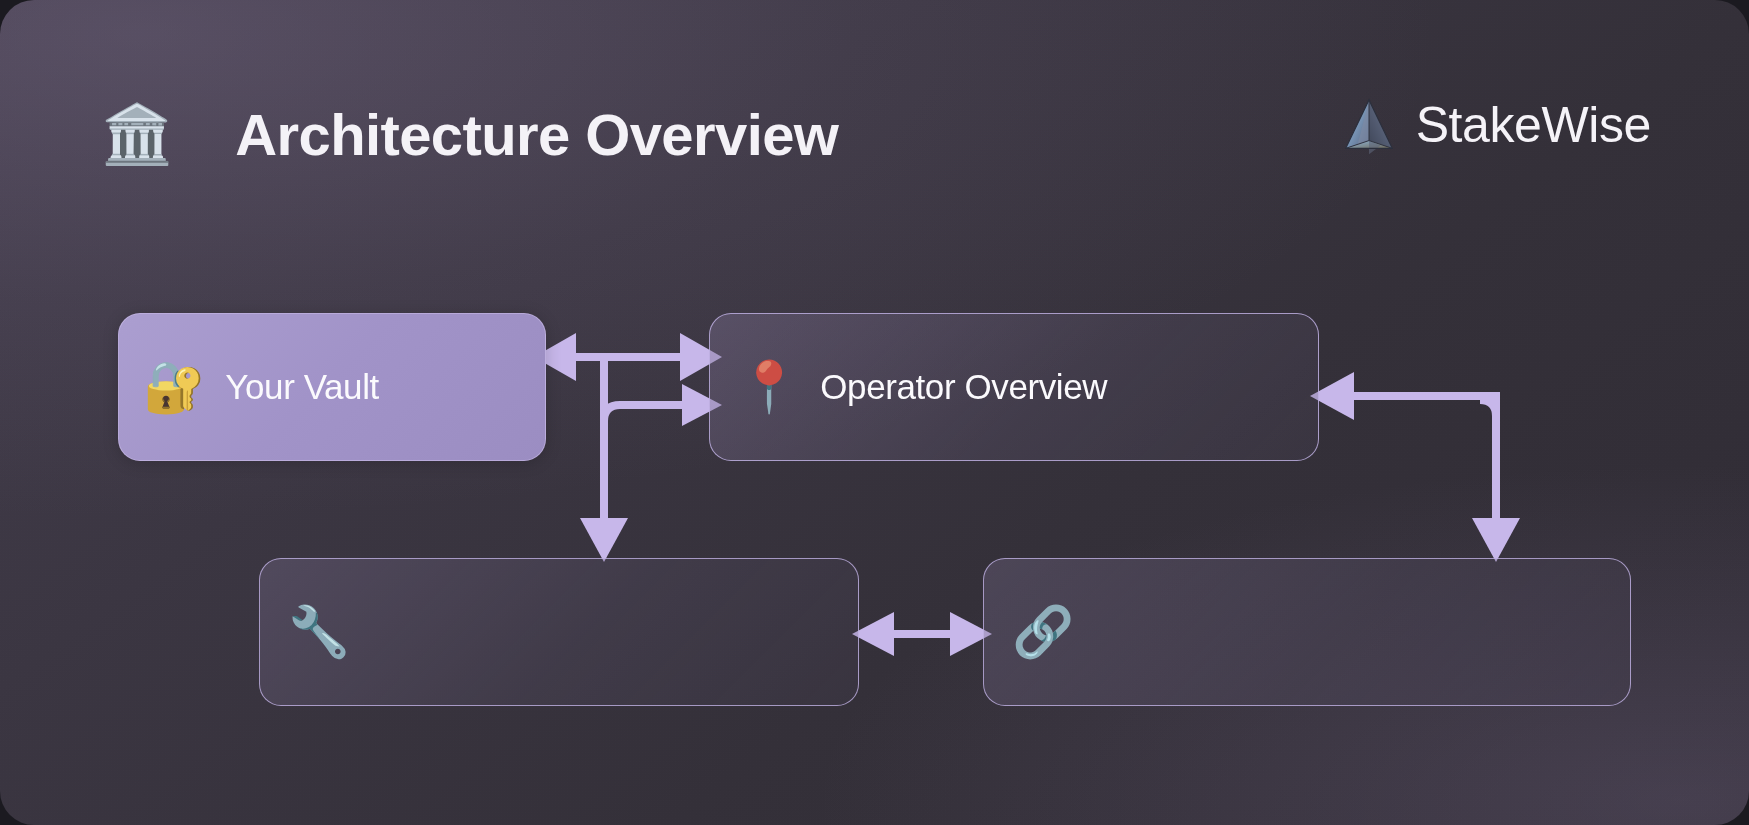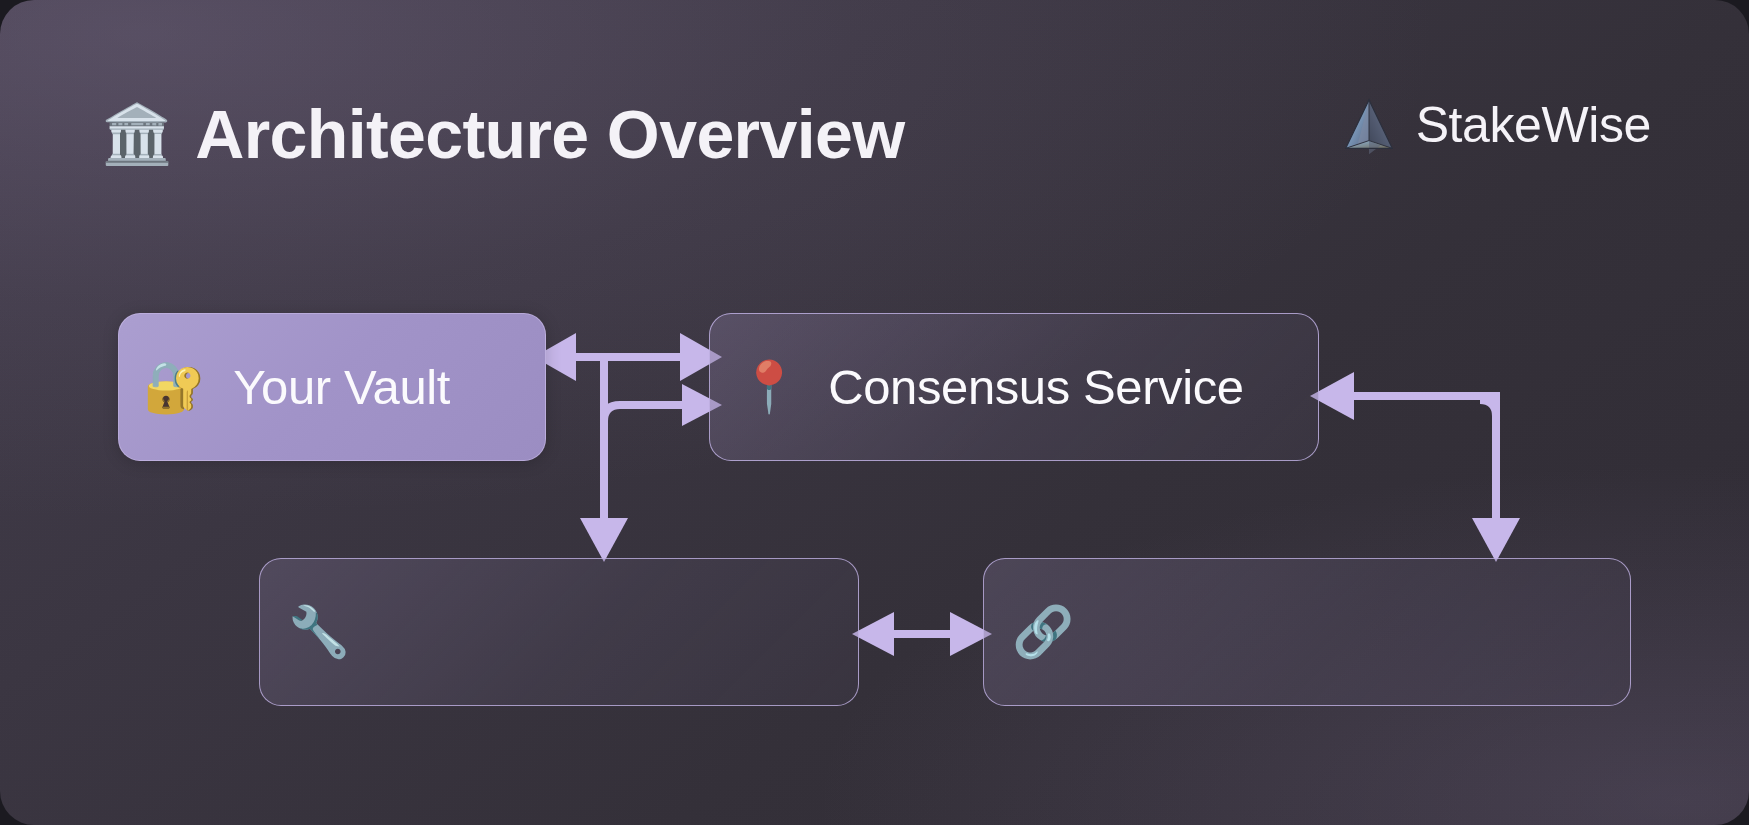--- a/index.html
+++ b/index.html
@@ -44,25 +44,26 @@
     display:flex;align-items:center;
     height:100px;
   }
   #title-emoji{
     font-size:58px;
     line-height:1;
     margin-right:22px;
     filter:saturate(.55) brightness(1.02);
   }
   #title-text{
-    font-size:68px;
+    font-size:58px;
     font-weight:bold;
     color:#f4f2f7;
     letter-spacing:-0.6px;
     white-space:nowrap;
+    margin-left:40px;
   }
   #brand{
     position:absolute;
     right:98px;top:96px;
     display:flex;
     height:78px;
   }
   #brand-mark{
     width:62px;height:62px;
     margin-right:16px;
@@ -93,26 +94,25 @@
     border-radius:22px;
   }
   .node .node-emoji{
     font-size:50px;
     line-height:1;
     margin-right:20px;
     flex:0 0 auto;
     filter:saturate(.72);
   }
   .node .node-label{
-    font-size:49px;
+    font-size:35px;
     color:#fbfafd;
     letter-spacing:-0.4px;
     white-space:nowrap;
     font-weight:400;
-    margin-left:8px;
   }
 
   #node-vault{
     left:118px;top:313px;
     width:428px;height:148px;
     padding-left:24px;
     background:linear-gradient(135deg,#ab9ed0 0%,#a193c8 48%,#9b8dc2 100%);
     border:1px solid rgba(205,192,235,.55);
     box-shadow:0 2px 16px rgba(0,0,0,.18);
   }
@@ -213,21 +213,21 @@
       </g>
     </svg>
 
     <div class="node" id="node-vault">
       <span class="node-emoji">🔐</span>
       <span class="node-label">Your Vault</span>
     </div>
 
     <div class="node" id="node-operator">
       <span class="node-emoji">📍</span>
-      <span class="node-label">Consensus Service</span>
+      <span class="node-label">Operator Overview</span>
     </div>
 
     <div class="node" id="node-execution">
       <span class="node-emoji">🔧</span>
     </div>
 
     <div class="node" id="node-consensus">
       <span class="node-emoji">🔗</span>
     </div>
 

